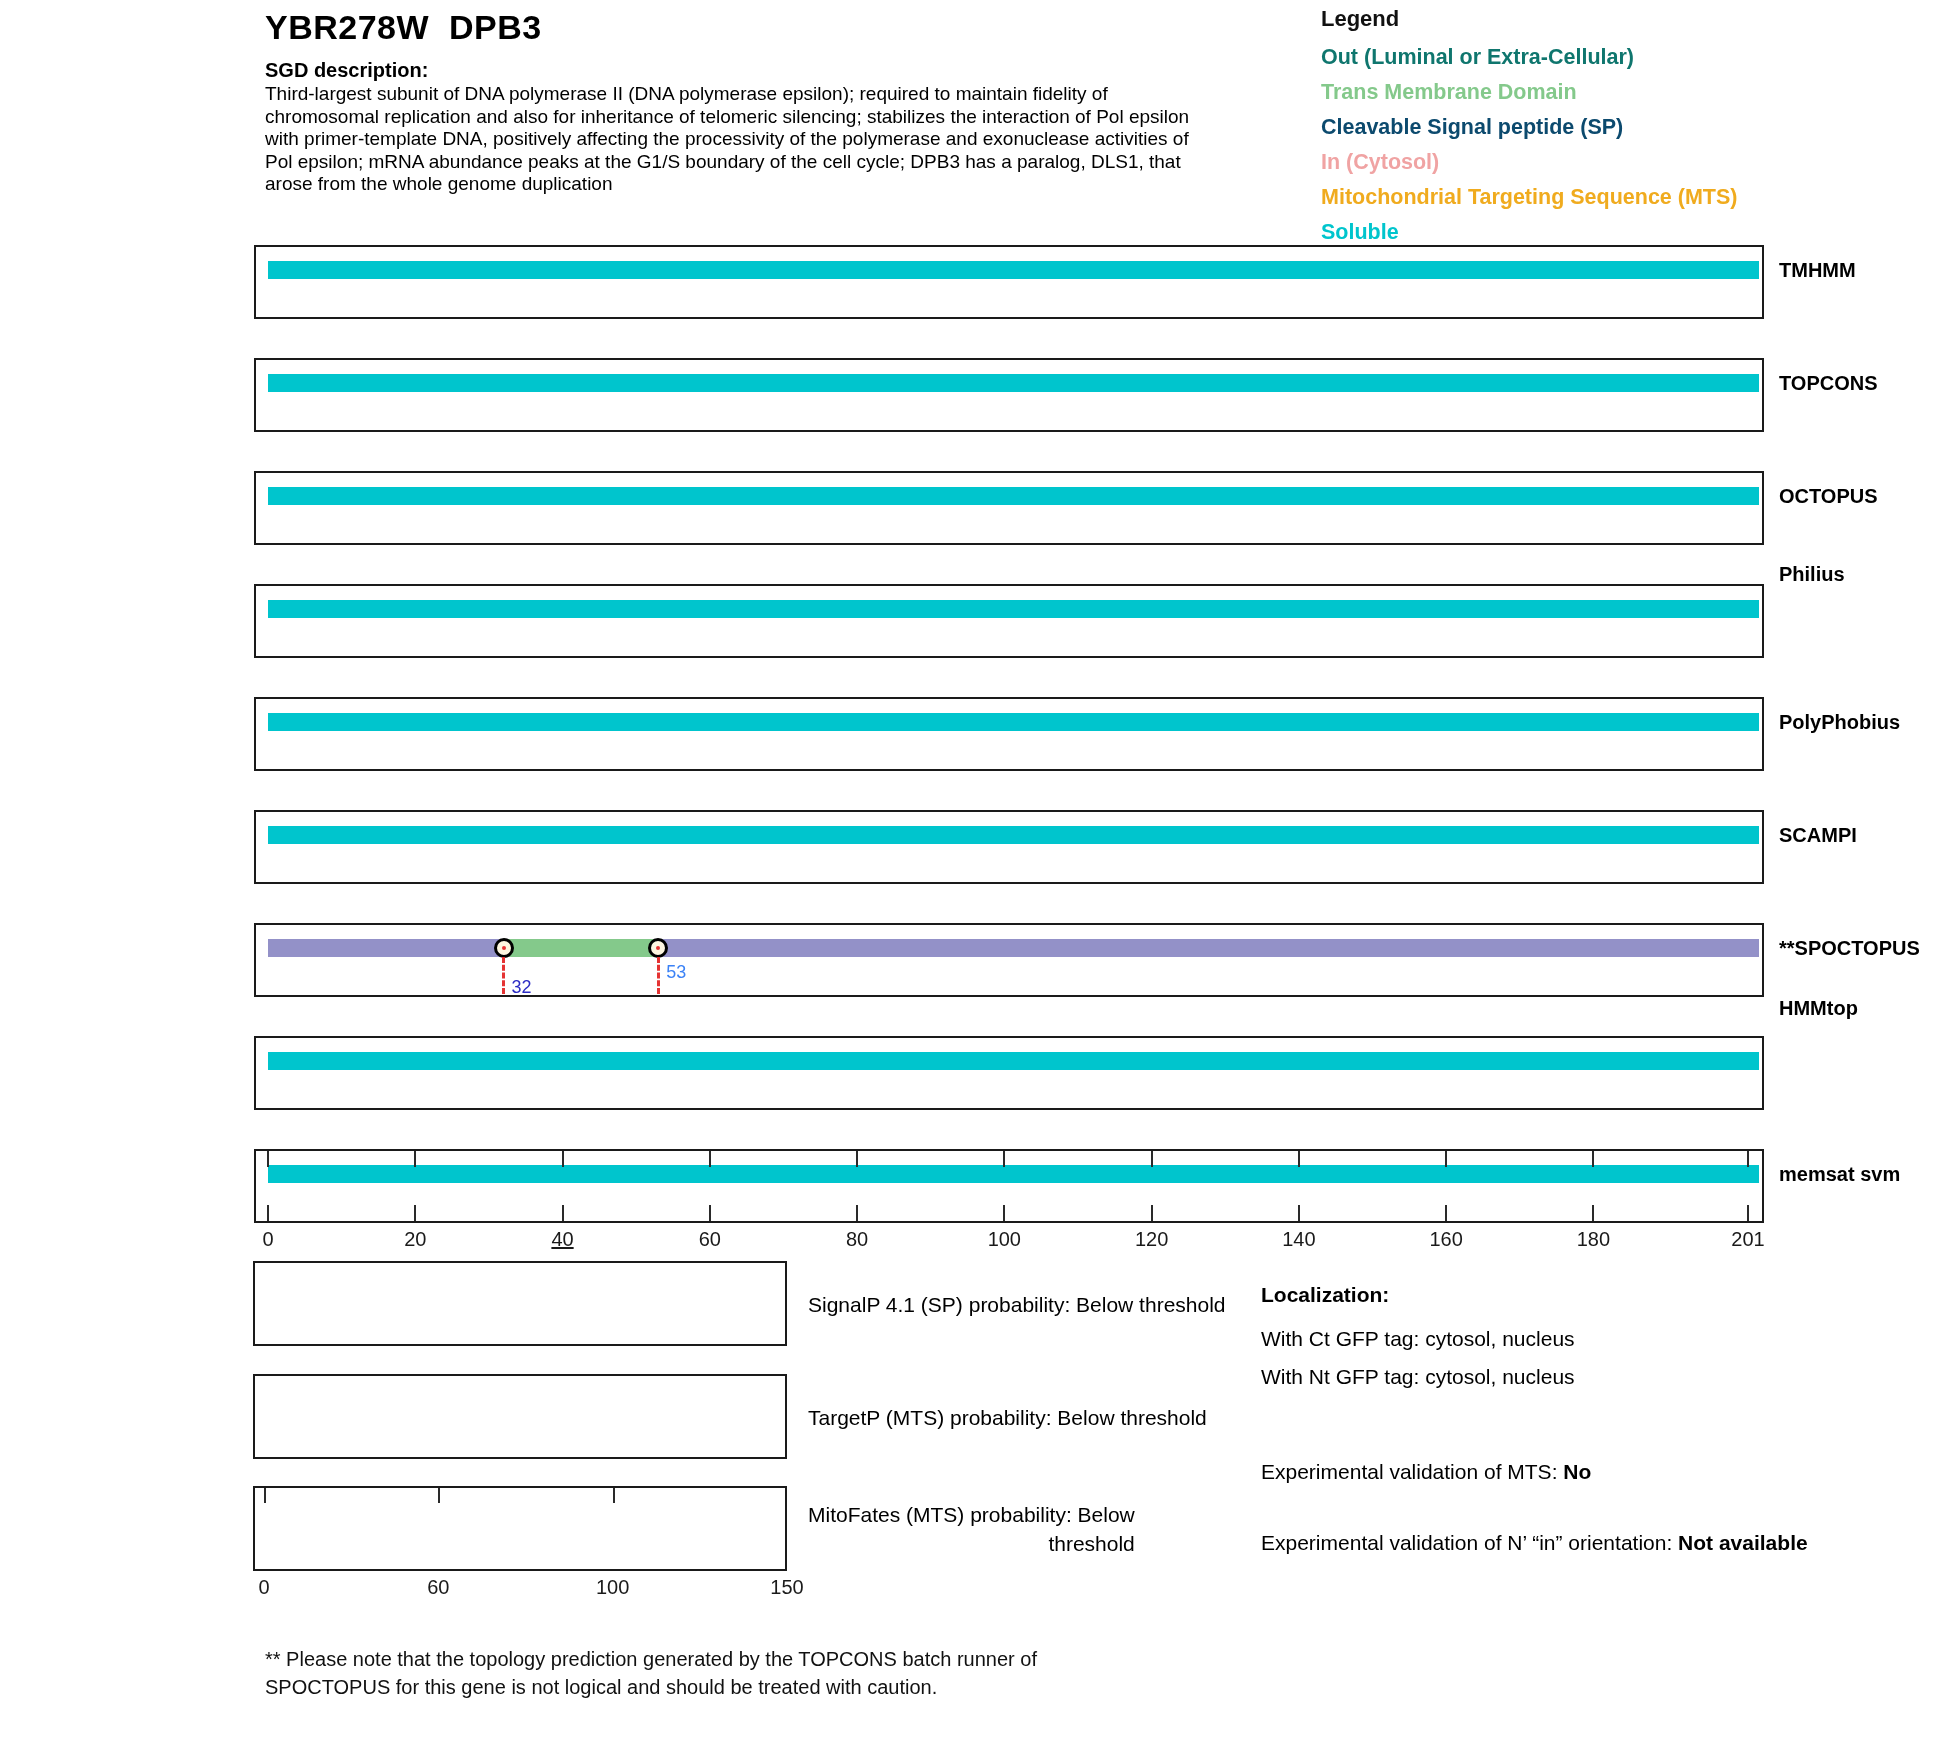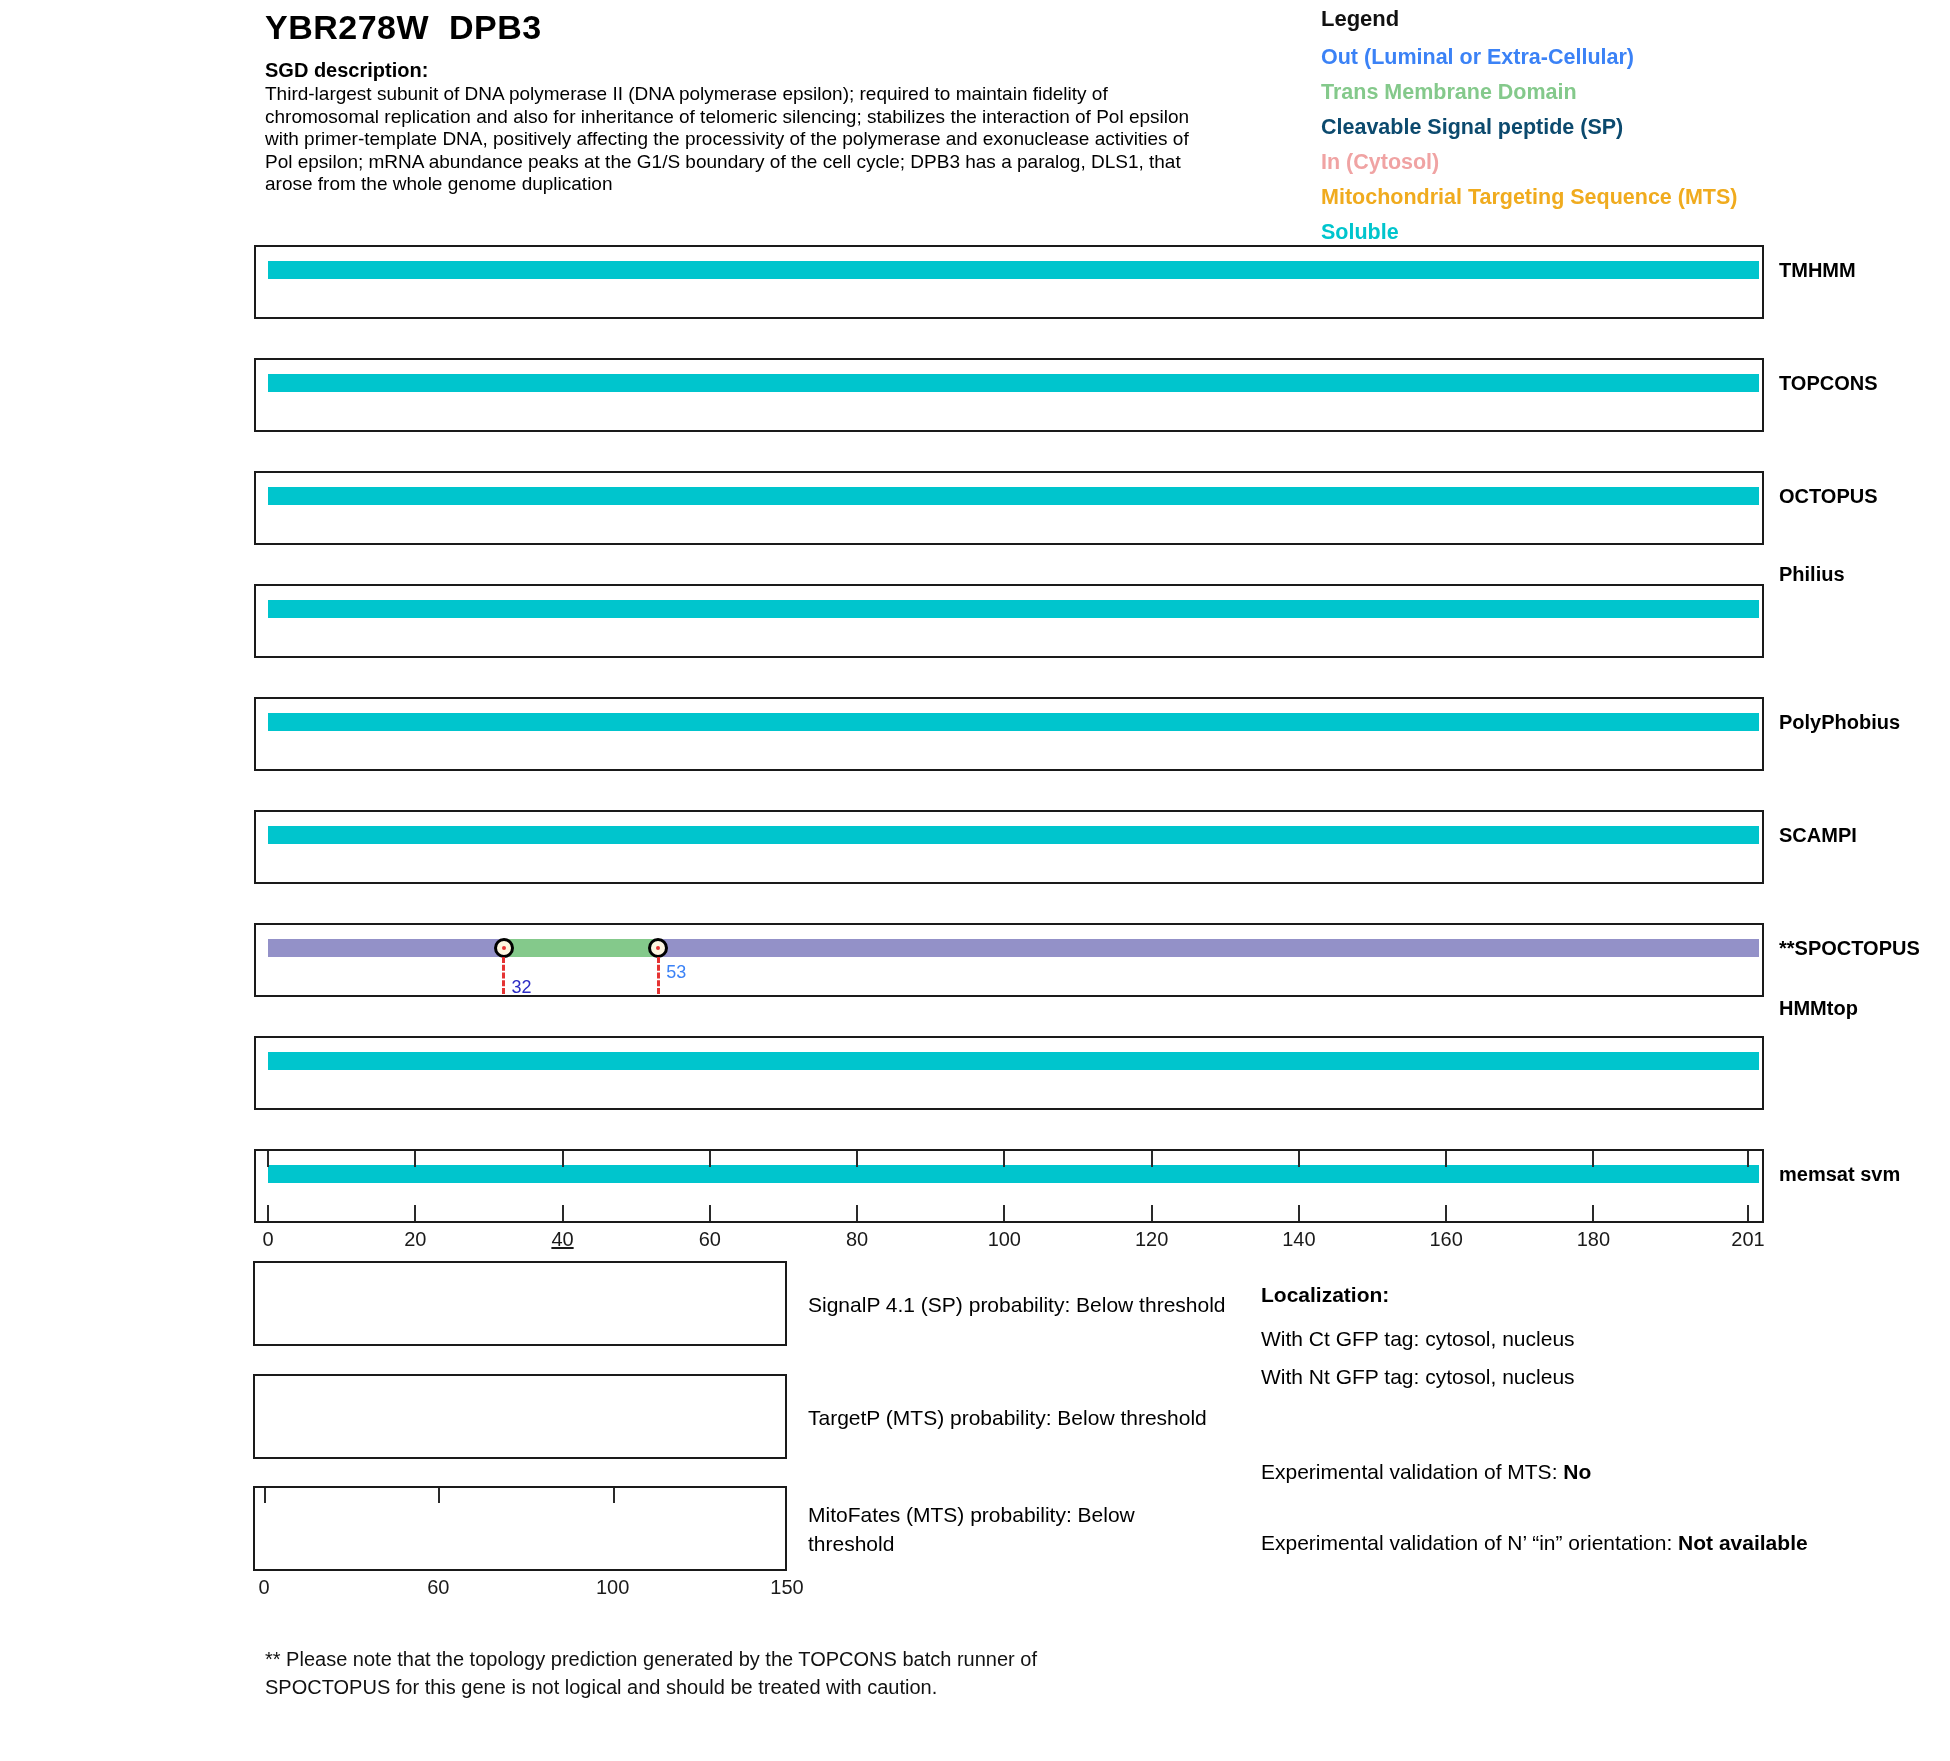--- a/index.html
+++ b/index.html
@@ -16,21 +16,21 @@
   .legend-entry { font-size:21.5px; font-weight:bold; line-height:35px; white-space:nowrap; }
   .track-box, .plot-box { position:absolute; border:2px solid #1a1a1a; background:#fff; box-sizing:border-box; }
   .seg { position:absolute; }
   .track-label { position:absolute; font-size:20px; font-weight:bold; transform:translateY(-50%); white-space:nowrap; }
   .rtick { position:absolute; width:2px; background:#2a2a2a; }
   .axis-label { position:absolute; font-size:20px; transform:translateX(-50%); color:#1a1a1a; white-space:nowrap; }
   .marker-circle { position:absolute; width:14px; height:14px; border:3px solid #000; border-radius:50%; background:#fdf6e0; }
   .marker-dot { position:absolute; width:4px; height:4px; border-radius:50%; left:5px; top:5px; }
   .marker-line { position:absolute; width:0; border-left:3px dashed #e53333; }
   .marker-label { position:absolute; font-size:18px; }
-  .plot-label { position:absolute; font-size:21px; transform:translateY(-50%); line-height:29px; white-space:nowrap; }
+  .plot-label { position:absolute; font-size:21px; transform:translateY(-50%); line-height:29px; white-space:nowrap;text-align:right; }
   .loc-col { position:absolute; left:1261px; top:1283px; width:565px; font-size:21px; line-height:24px; }
   .loc-title { font-weight:bold; }
   .loc-line-ct { margin-top:20px; }
   .loc-line-nt { margin-top:14px; }
   .loc-line-mts { margin-top:71px; }
   .loc-line-orient { margin-top:43px; line-height:31px; }
   .footnote { position:absolute; left:265px; top:1645px; font-size:20px; line-height:28px; color:#111; }
   .footnote-line { white-space:pre; }
 </style>
 </head>
@@ -44,21 +44,21 @@
       <div class="desc-line">Third-largest subunit of DNA polymerase II (DNA polymerase epsilon); required to maintain fidelity of</div>
       <div class="desc-line">chromosomal replication and also for inheritance of telomeric silencing; stabilizes the interaction of Pol epsilon</div>
       <div class="desc-line">with primer-template DNA, positively affecting the processivity of the polymerase and exonuclease activities of</div>
       <div class="desc-line">Pol epsilon; mRNA abundance peaks at the G1/S boundary of the cell cycle; DPB3 has a paralog, DLS1, that</div>
       <div class="desc-line">arose from the whole genome duplication</div>
     </div>
 
   <div class="legend">
     <div class="legend-title">Legend</div>
     <div id="legend-entries">
-        <div class="legend-entry" style="color: #3b82f6;">Out (Luminal or Extra-Cellular)</div>
+        <div class="legend-entry" style="color: #0f766e;">Out (Luminal or Extra-Cellular)</div>
         <div class="legend-entry" style="color: rgb(132, 201, 139);">Trans Membrane Domain</div>
         <div class="legend-entry" style="color: #0c4a6e;">Cleavable Signal peptide (SP)</div>
         <div class="legend-entry" style="color: rgb(240, 163, 163);">In (Cytosol)</div>
         <div class="legend-entry" style="color: rgb(240, 171, 30);">Mitochondrial Targeting Sequence (MTS)</div>
         <div class="legend-entry" style="color: rgb(0, 197, 205);">Soluble</div>
       </div>
   </div>
 
   <div id="tracks">
       <div class="track-box" style="left: 254px; top: 245px; width: 1510px; height: 74px;">

